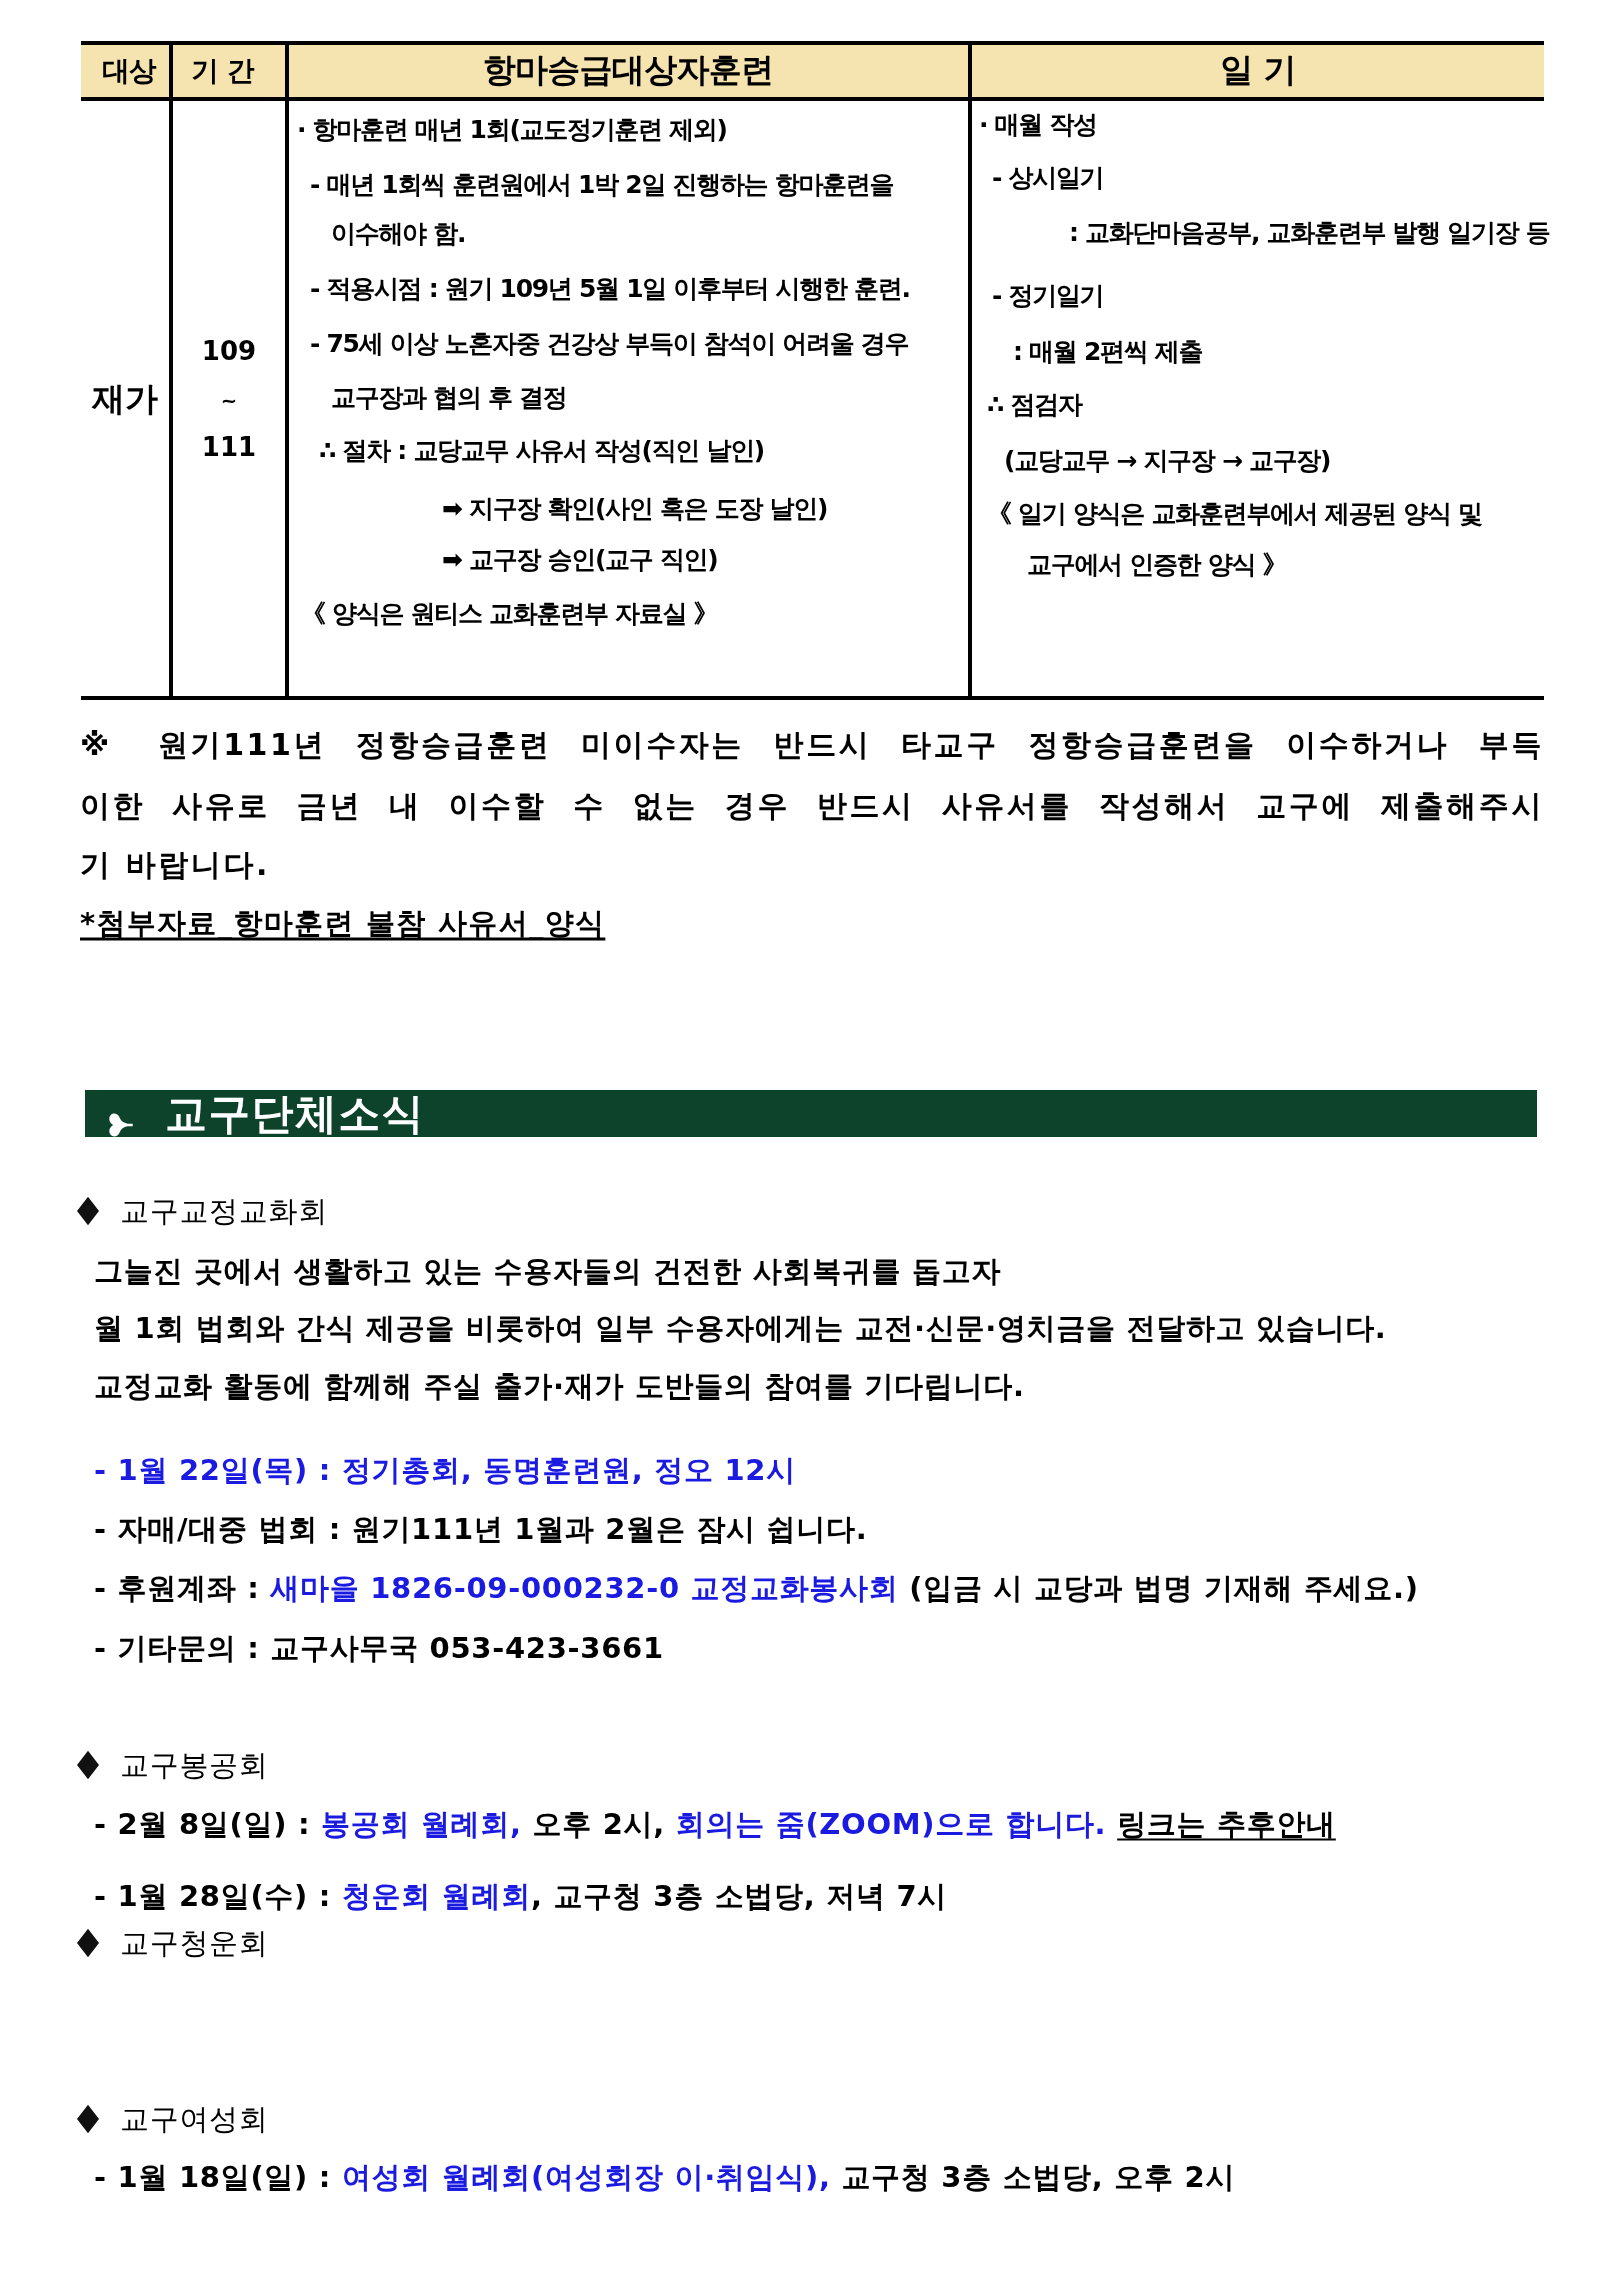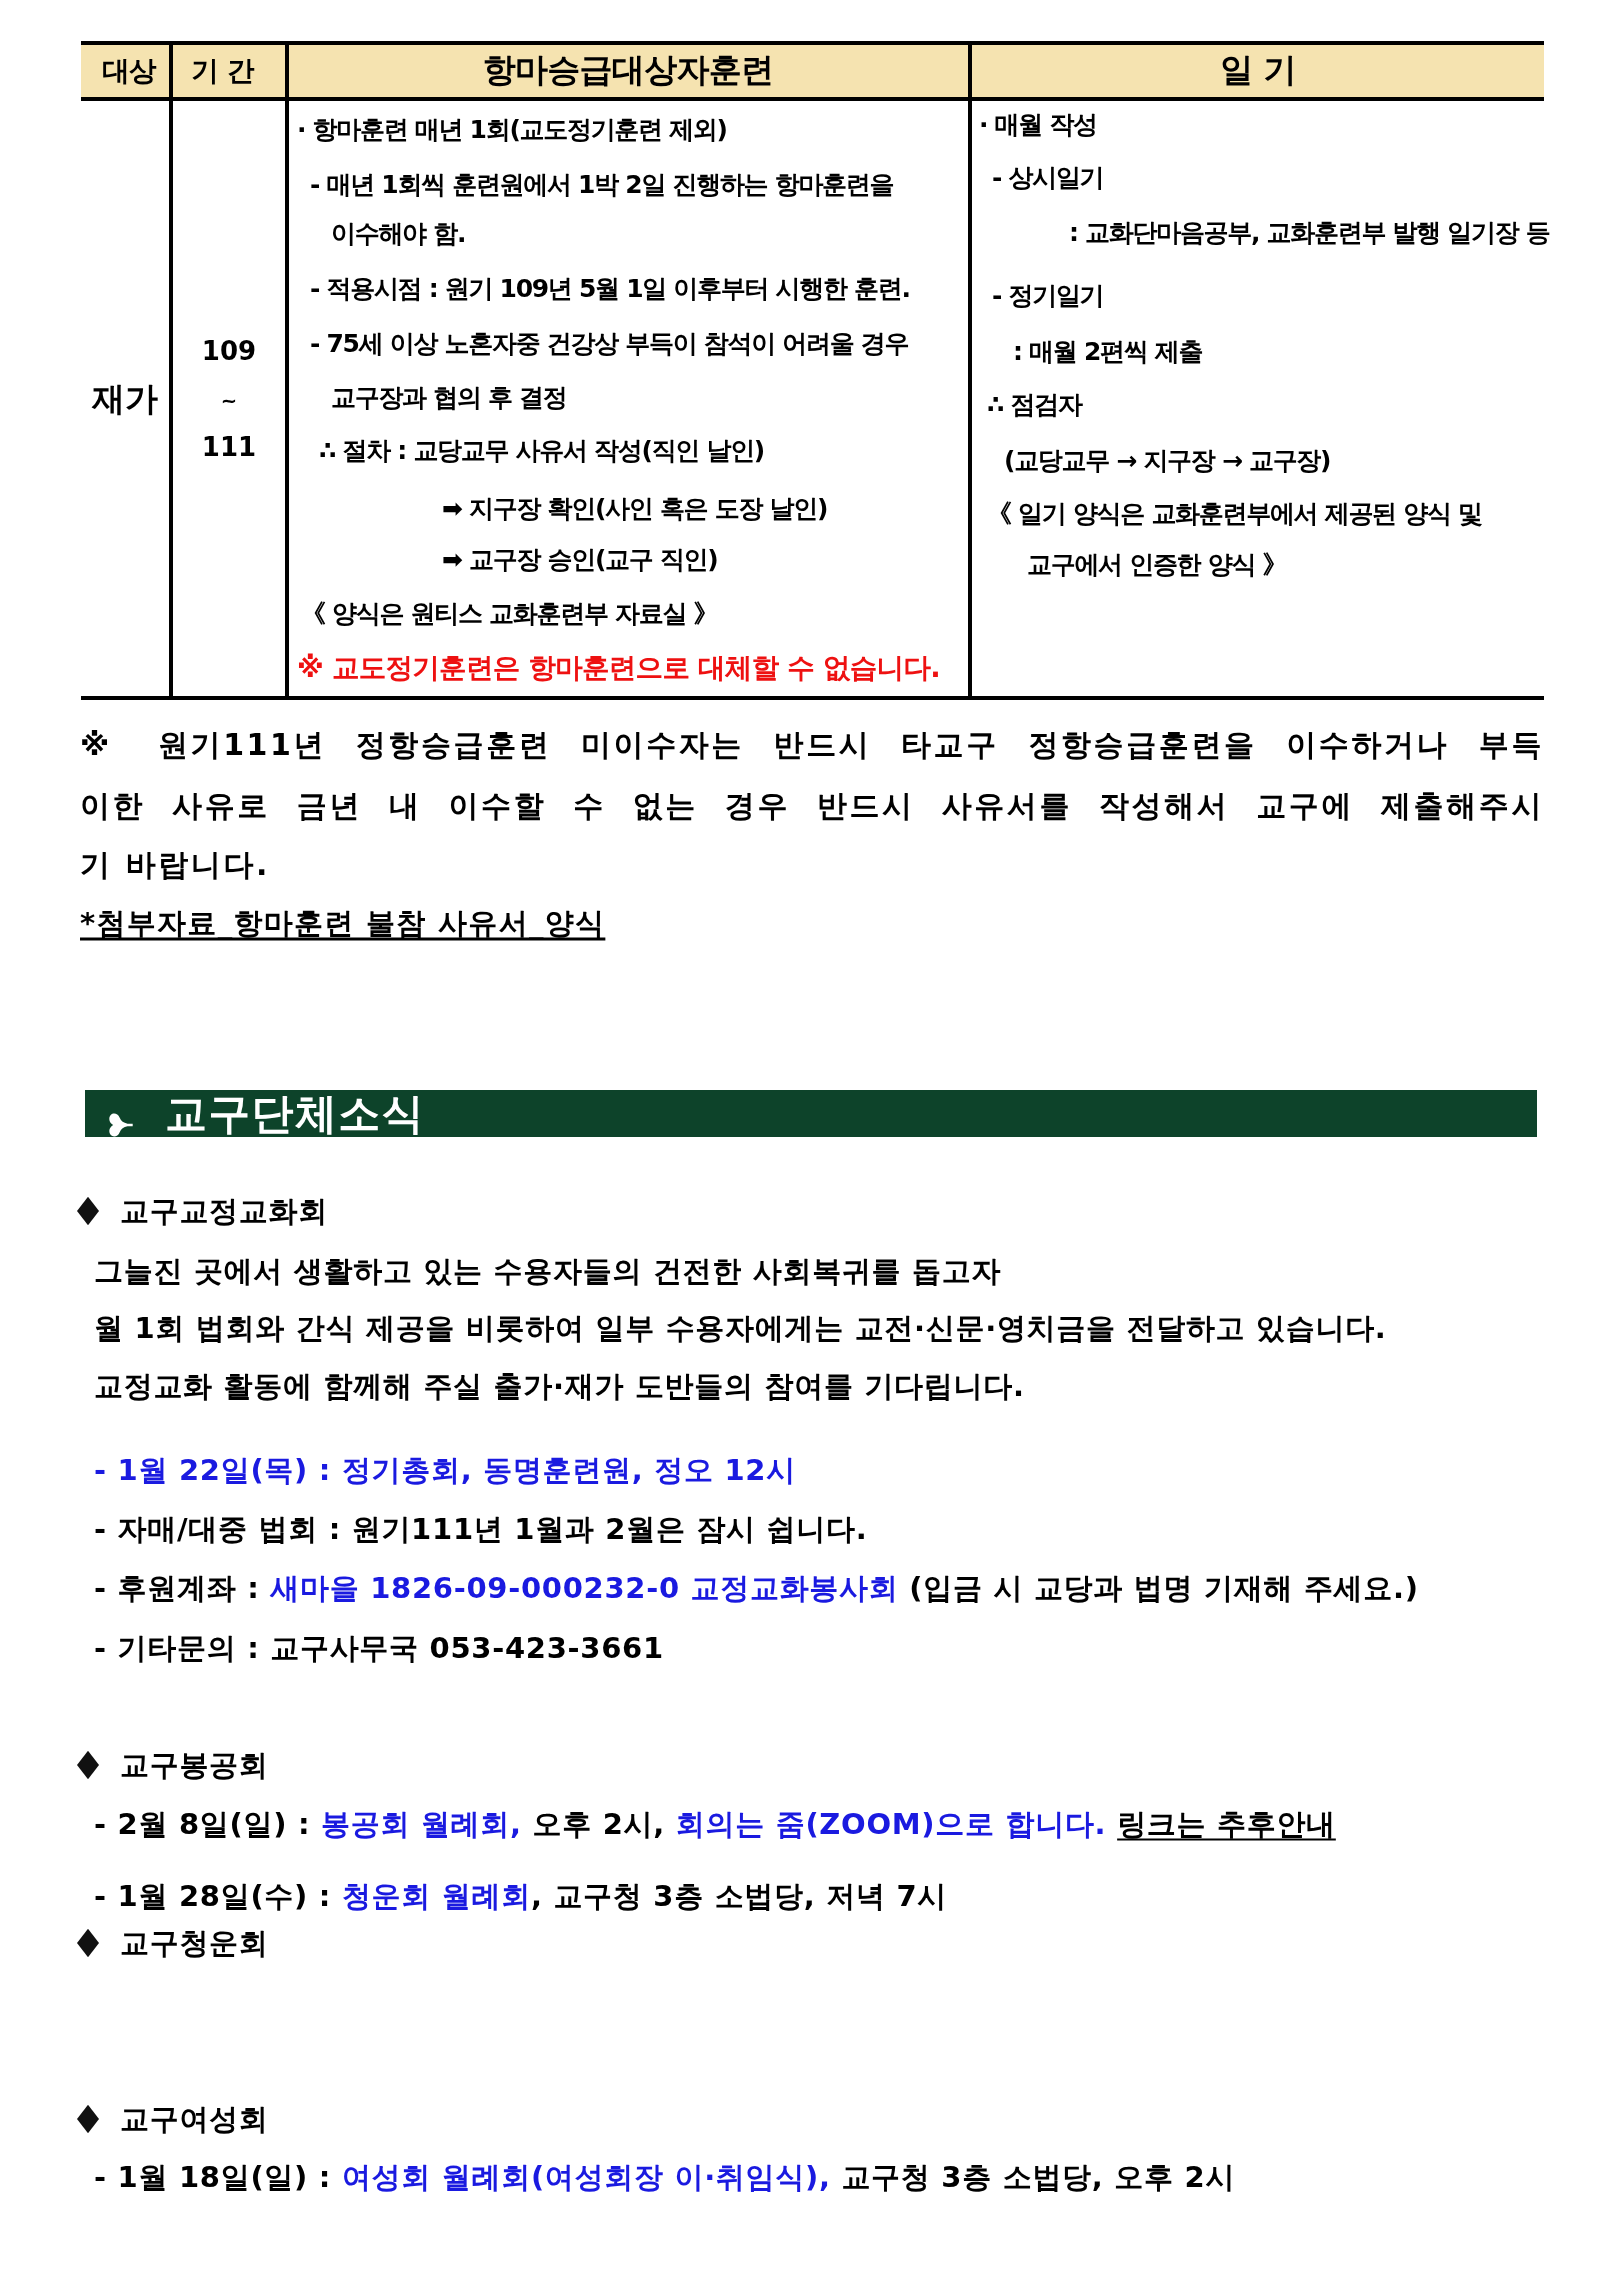--- a/index.html
+++ b/index.html
@@ -23,21 +23,21 @@
   .attach { position:absolute; left:80px; font-size:29px; font-weight:bold; text-decoration:underline; text-decoration-thickness:2.6px;
             text-underline-offset:5.2px; letter-spacing:1.3px; transform:translateY(-50%); line-height:1; white-space:nowrap; }
   
   #banner { position:absolute; left:85px; top:1090px; width:1452px; height:47px; background:#0d432a; }
   #banner-icon { position:absolute; left:23px; top:19.6px; width:26px; height:30px; }
   #banner-title { position:absolute; left:80px; top:50%; transform:translateY(-50%); color:#fff; font-size:42px;
                   font-weight:bold; letter-spacing:1.3px; line-height:1; }
   
   .sec-head { position:absolute; left:77px; transform:translateY(-50%); display:flex; align-items:center; white-space:nowrap; }
   .diamond { width:22px; height:29px; margin-right:21px; }
-  .sec-title { font-size:29px; font-weight:bold; letter-spacing:0.7px; line-height:1; }
+  .sec-title { font-size:29px; font-weight:normal; letter-spacing:0.7px; line-height:1; }
   .para { position:absolute; left:94px; font-size:29px; font-weight:bold; letter-spacing:0.7px; line-height:1; transform:translateY(-50%); white-space:nowrap; }
   .item { position:absolute; left:94px; font-size:29px; font-weight:bold; line-height:1; transform:translateY(-50%); white-space:nowrap; letter-spacing:0.7px; }
   .blue { color:#1a1ae0; }
   .ul { text-decoration:underline; text-decoration-thickness:2px; text-underline-offset:5.2px; }
 </style>
 </head>
 <body>
 
 <div id="tbl">
   <div class="hdr-bg"></div>
@@ -61,21 +61,20 @@
   <div class="cell-line" style="left:216px;top:88px">· 항마훈련 매년 1회(교도정기훈련 제외)</div>
   <div class="cell-line" style="left:229px;top:143px">- 매년 1회씩 훈련원에서 1박 2일 진행하는 항마훈련을</div>
   <div class="cell-line" style="left:250px;top:192px">이수해야 함.</div>
   <div class="cell-line" style="left:229px;top:247px">- 적용시점 : 원기 109년 5월 1일 이후부터 시행한 훈련.</div>
   <div class="cell-line" style="left:229px;top:302px">- 75세 이상 노혼자중 건강상 부득이 참석이 어려울 경우</div>
   <div class="cell-line" style="left:250px;top:356px">교구장과 협의 후 결정</div>
   <div class="cell-line" style="left:238px;top:409px">∴ 절차 : 교당교무 사유서 작성(직인 날인)</div>
   <div class="cell-line" style="left:361px;top:467px">➡ 지구장 확인(사인 혹은 도장 날인)</div>
   <div class="cell-line" style="left:361px;top:518px">➡ 교구장 승인(교구 직인)</div>
   <div class="cell-line" style="left:220px;top:572px">《 양식은 원티스 교화훈련부 자료실 》</div>
-  <div class="cell-line red" style="left:216px;top:627px">※ 교도정기훈련은 항마훈련으로 대체할 수 없습니다.</div>
 
   <div class="cell-line" style="left:898px;top:83px">· 매월 작성</div>
   <div class="cell-line" style="left:911px;top:136px">- 상시일기</div>
   <div class="cell-line" style="left:988px;top:191px">: 교화단마음공부, 교화훈련부 발행 일기장 등</div>
   <div class="cell-line" style="left:911px;top:254px">- 정기일기</div>
   <div class="cell-line" style="left:932px;top:310px">: 매월 2편씩 제출</div>
   <div class="cell-line" style="left:906px;top:363px">∴ 점검자</div>
   <div class="cell-line" style="left:923px;top:419px">(교당교무 → 지구장 → 교구장)</div>
   <div class="cell-line" style="left:906px;top:472px">《 일기 양식은 교화훈련부에서 제공된 양식 및</div>
   <div class="cell-line" style="left:946px;top:523px">교구에서 인증한 양식 》</div>

